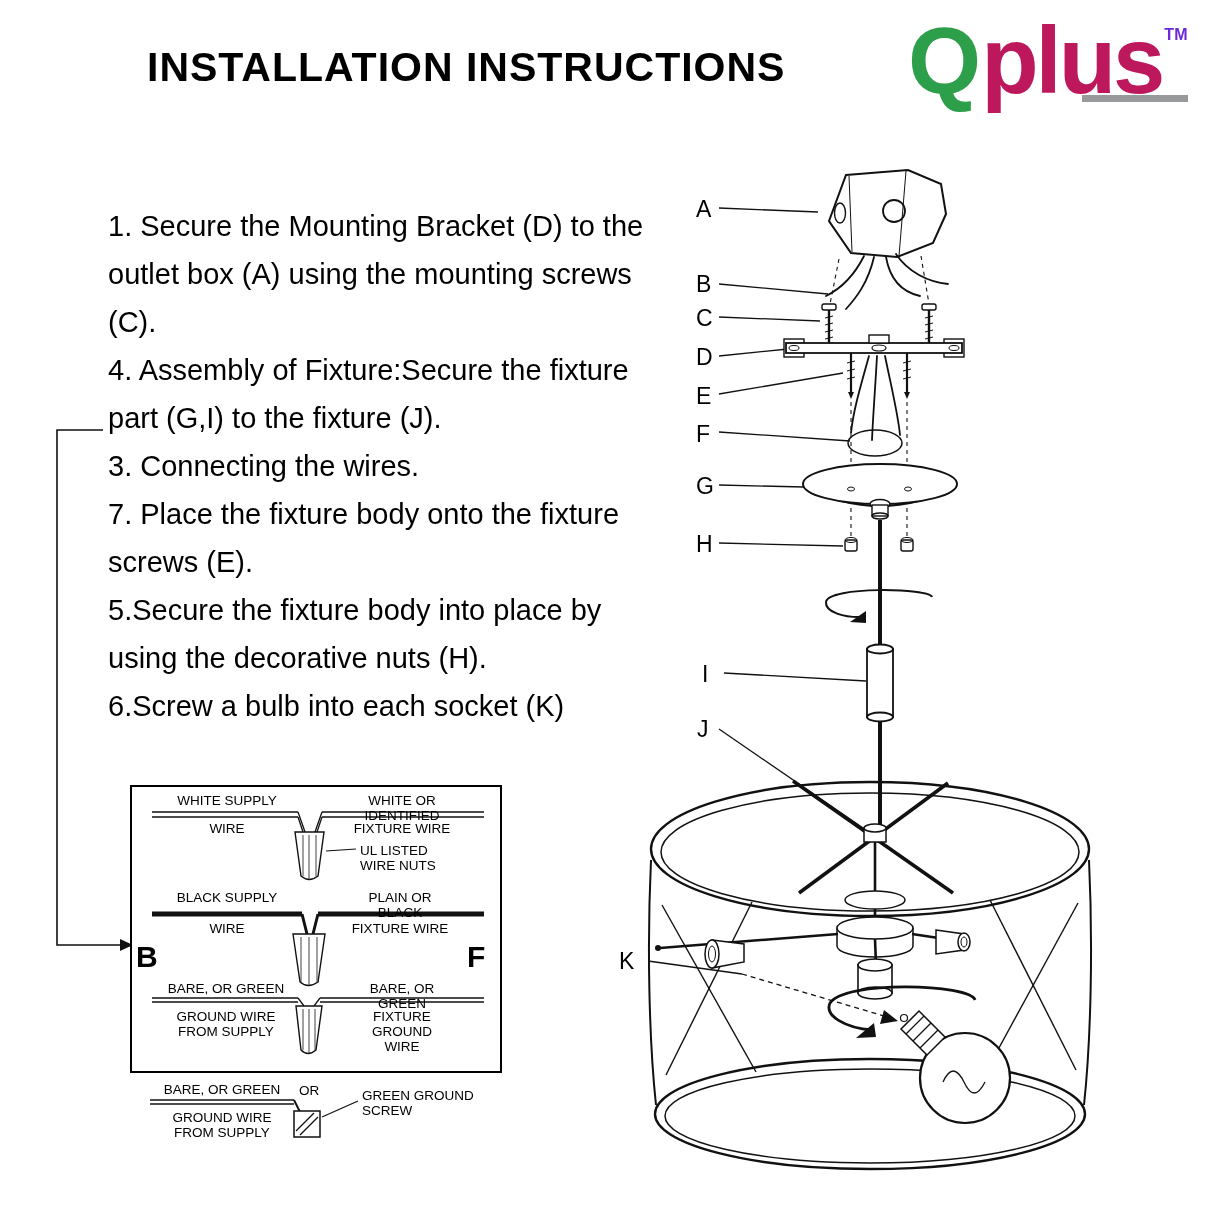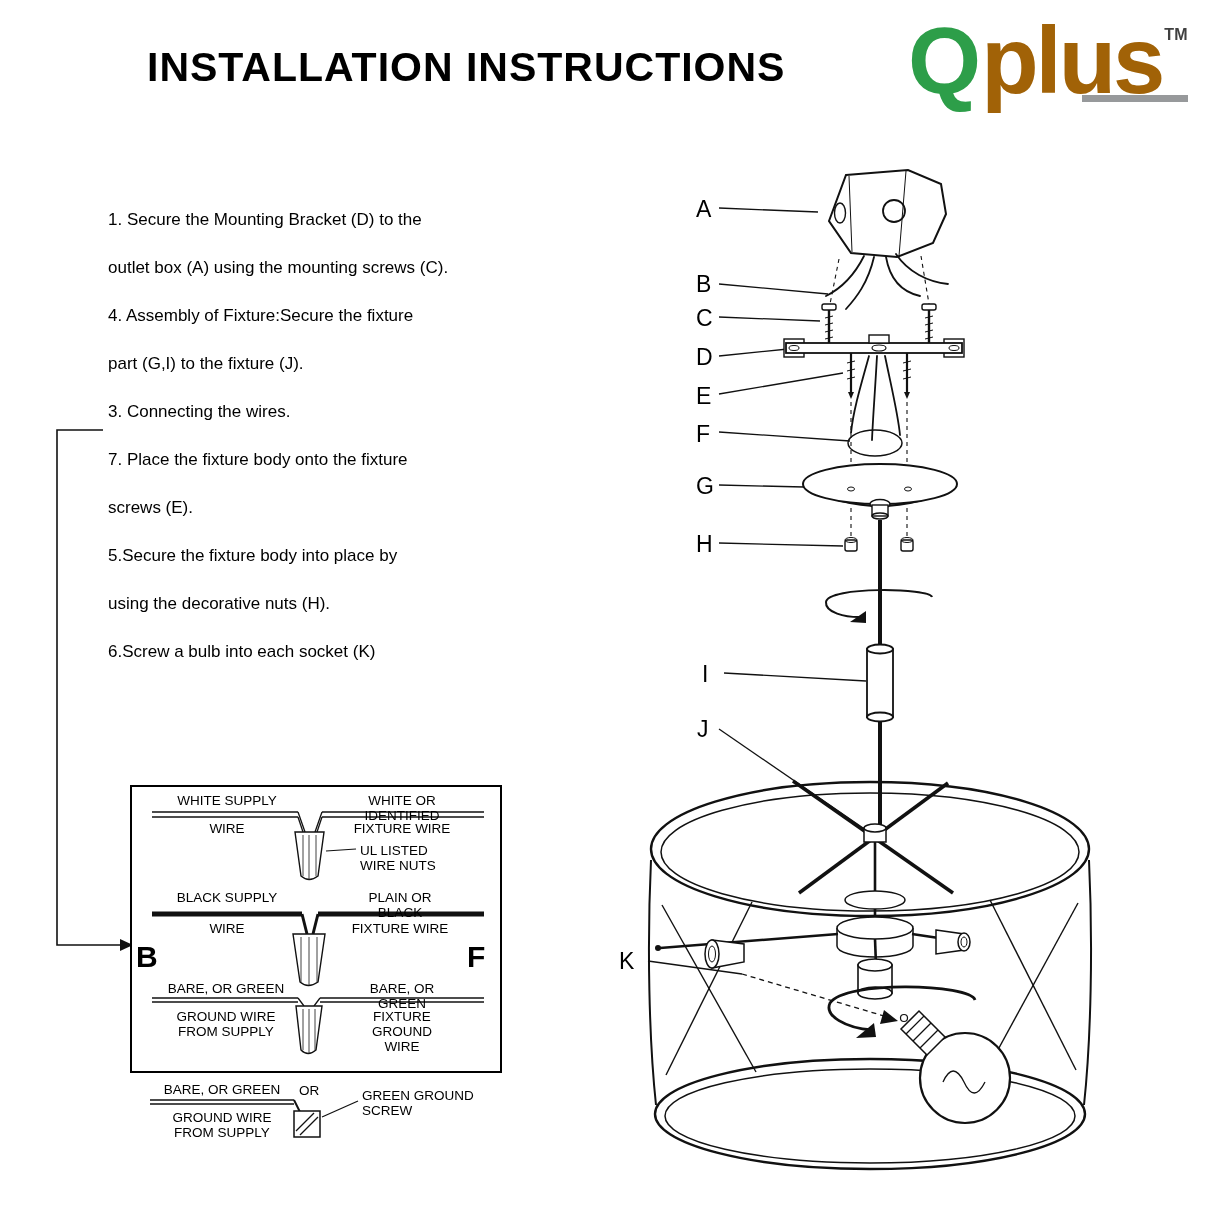--- a/index.html
+++ b/index.html
@@ -11,25 +11,25 @@
     color:#000;
     overflow:hidden;
   }
   .title{
     position:absolute;left:147px;top:44px;
     font-size:41px;font-weight:700;letter-spacing:1px;
   }
   
   .logo{position:absolute;left:908px;top:16px;display:flex;align-items:flex-start;}
   .logo-q{font-size:94px;font-weight:700;color:#2d9e49;line-height:0.95;}
-  .logo-plus{font-size:94px;font-weight:700;color:#a16207;line-height:0.95;letter-spacing:-3px;}
-  .logo-tm{font-size:16px;font-weight:700;color:#404040;margin-top:10px;margin-left:2px;}
+  .logo-plus{font-size:94px;font-weight:700;color:#be185d;line-height:0.95;letter-spacing:-3px;}
+  .logo-tm{font-size:16px;font-weight:700;color:#6d28d9;margin-top:10px;margin-left:2px;}
   .logo-bar{position:absolute;left:1082px;top:95px;width:106px;height:7px;background:#97999b;}
   
-  .steps{position:absolute;left:108px;top:196px;width:580px;font-size:17px;line-height:48px;}
+  .steps{position:absolute;left:108px;top:202px;width:580px;font-size:29px;line-height:48px;}
   .steps p{margin:0;white-space:pre-line;}
   
   .diag-label{position:absolute;font-size:23px;}
   
   .wirebox{
     position:absolute;left:130px;top:785px;width:372px;height:288px;
     border:2px solid #000;box-sizing:border-box;background:#fff;
   }
   .wirebox svg{position:absolute;left:0;top:0;}
   .wl{

